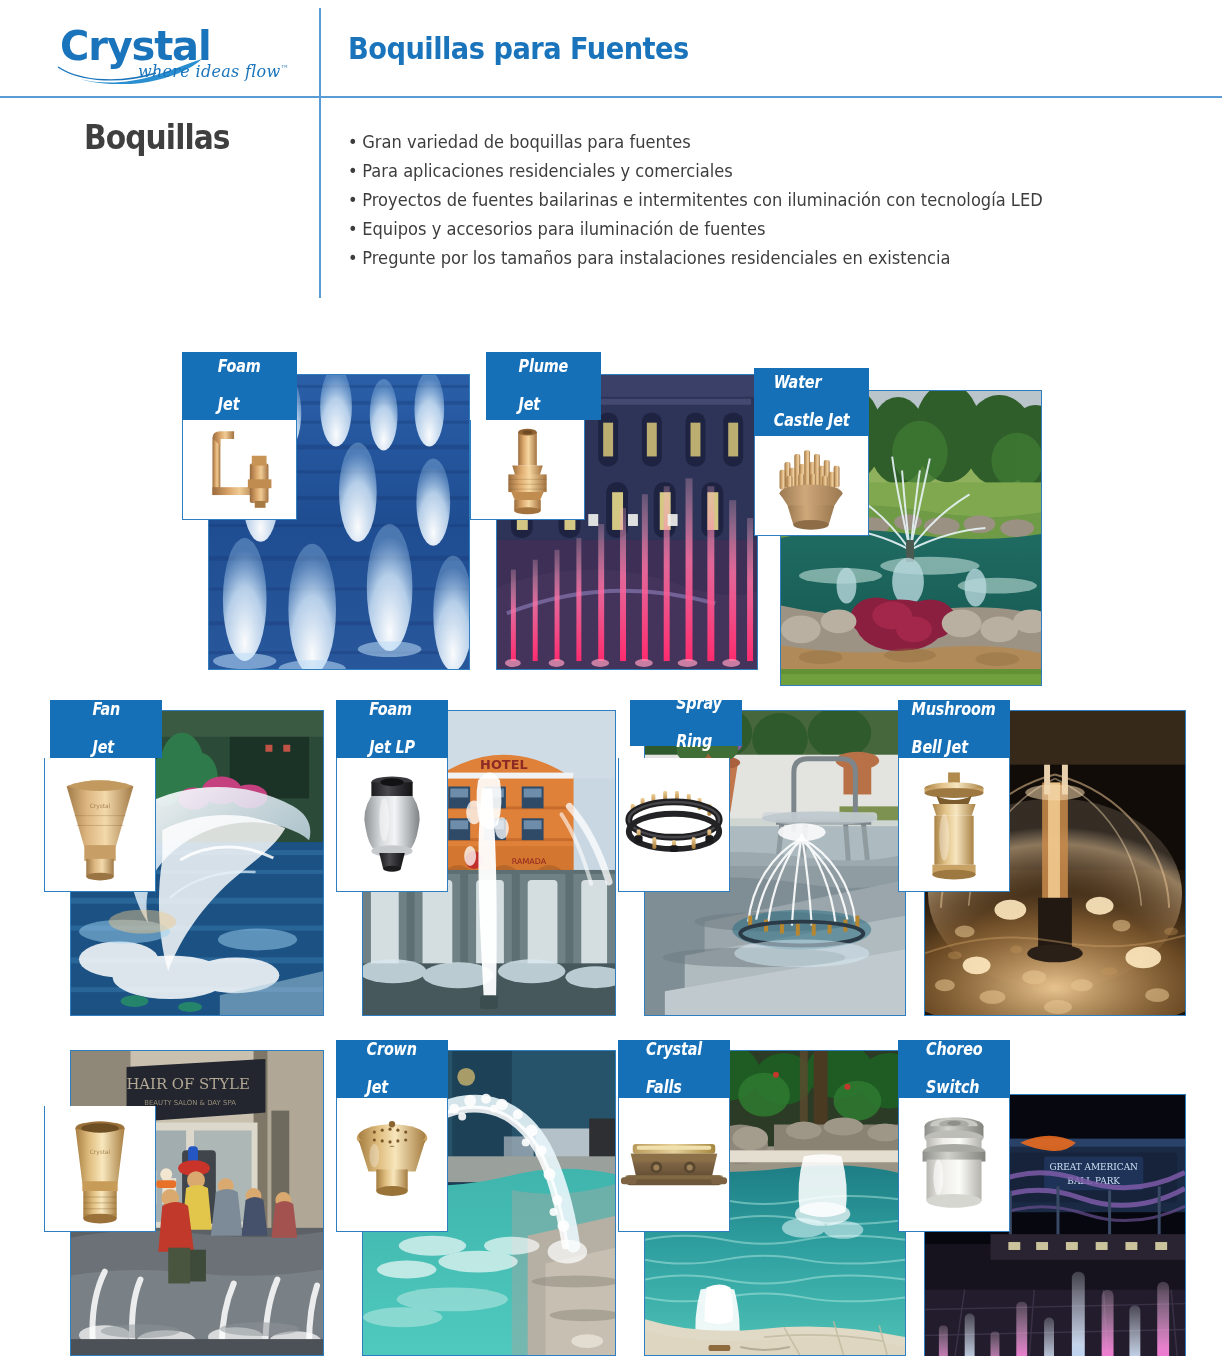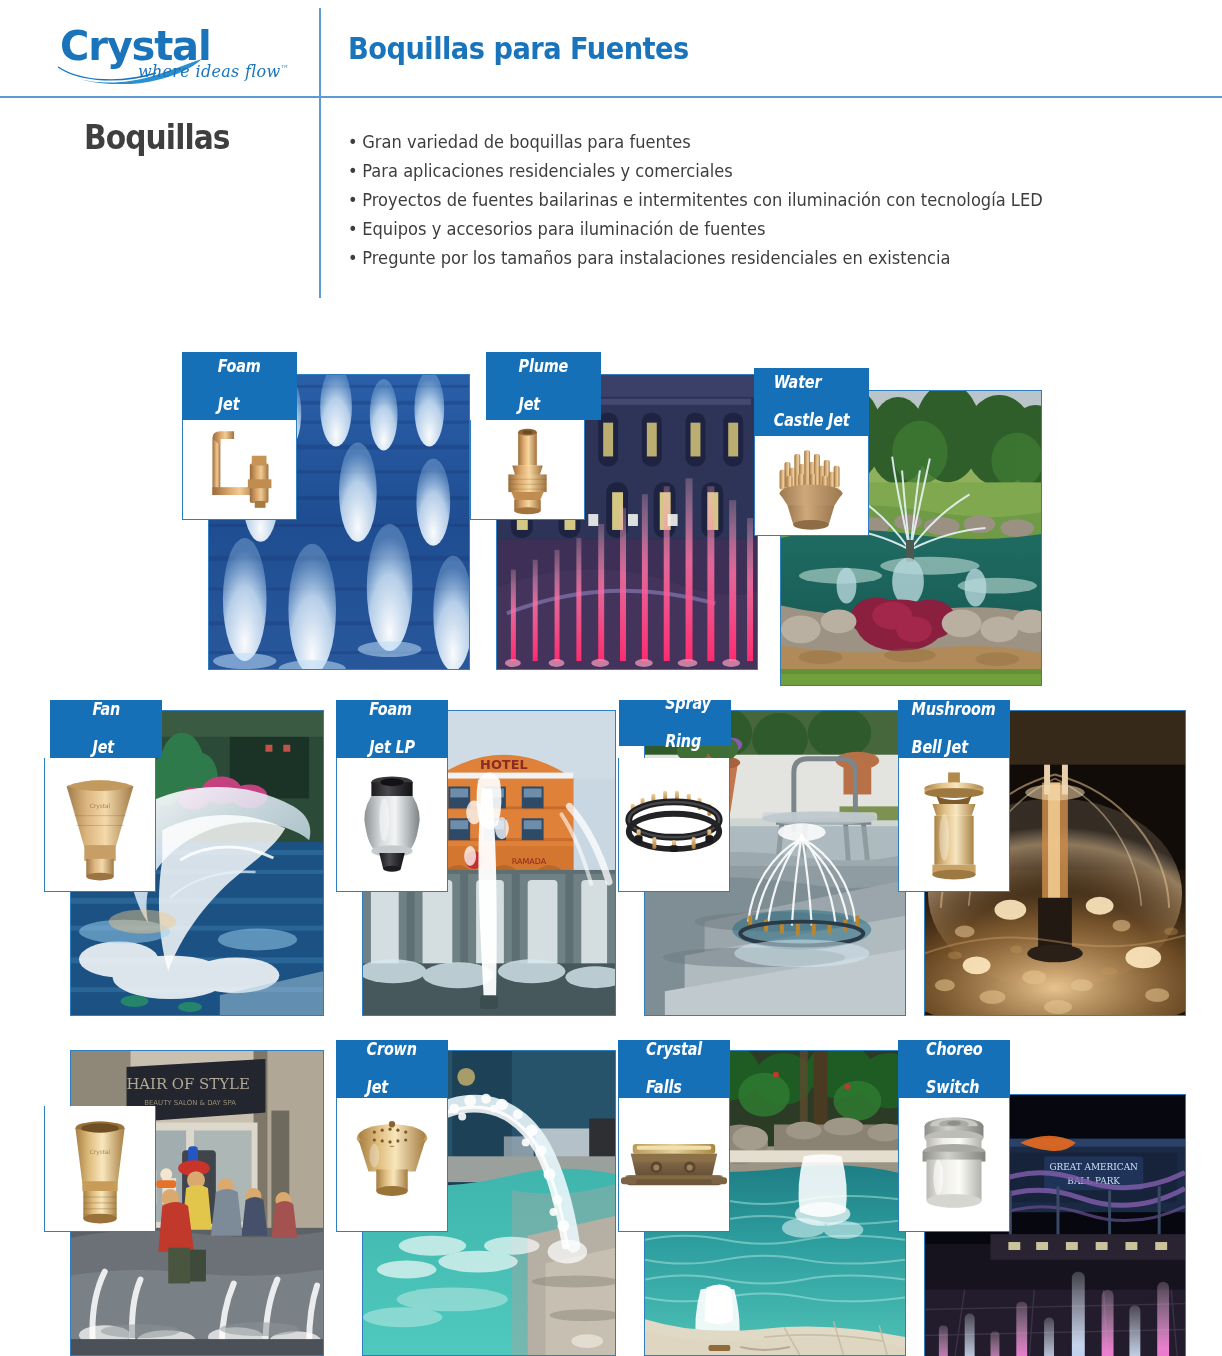--- a/index.html
+++ b/index.html
@@ -745,21 +745,21 @@
           <rect x="74" y="80" width="4" height="12" rx="1.5"></rect>
         <rect x="90" y="72" width="4" height="12" rx="1.5"></rect>
       </g>
       <g fill="#1a1a1c">
         <rect x="16" y="78" width="8" height="8" rx="2"></rect>
           <rect x="52" y="88" width="8" height="7" rx="2"></rect>
         <rect x="88" y="78" width="8" height="8" rx="2"></rect>
       </g>
     </svg>
   </div>
-  <div class="label" style="left:1px; top:0px; width:112px; height:46px;padding-left:32px;">
+  <div class="label" style="left:12px; top:0px; width:112px; height:46px;padding-left:32px;">
     <span><span>Spray</span><br><span>Ring</span></span>
   </div>
 </div>
 
 <div class="card" style="left:898px; top:700px; width:298px; height:320px;">
   <div class="photo" style="left:26px; top:10px; width:262px; height:306px;">
     <svg width="100%" height="100%" viewBox="0 0 262 306" preserveAspectRatio="none">
       <defs>
         <radialGradient id="mbGlow" cx="0.5" cy="0.75" r="0.7">
           <stop offset="0" stop-color="#ffd9a0" stop-opacity="0.9"></stop>

